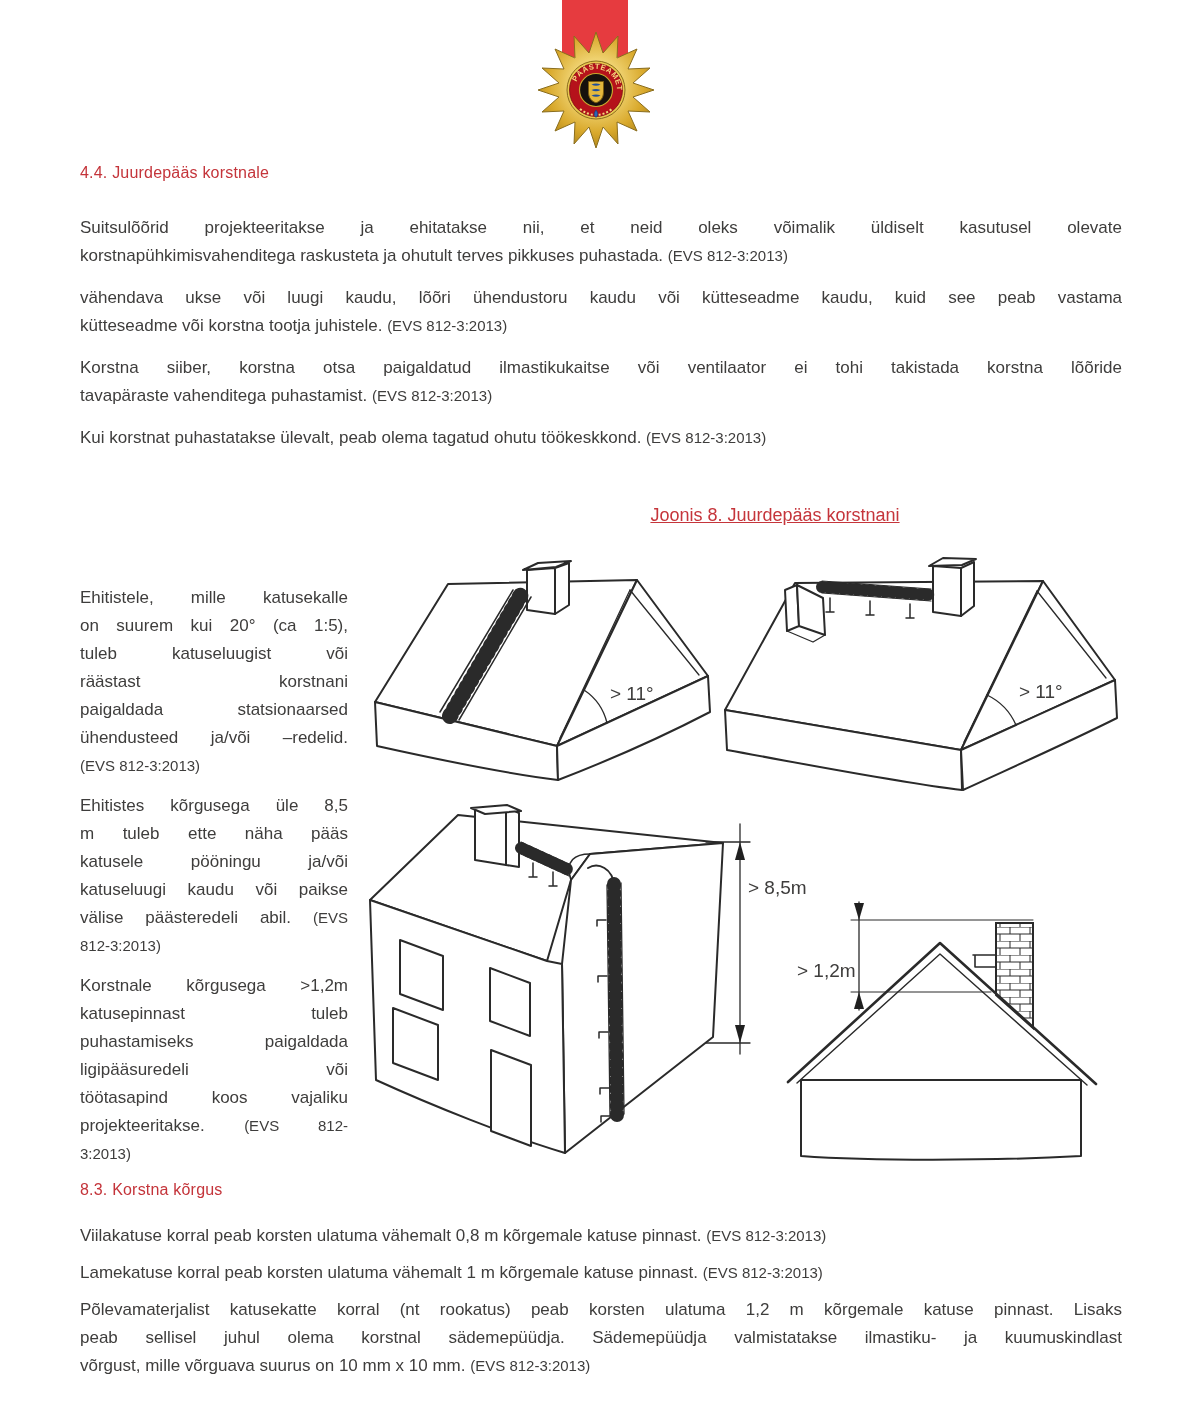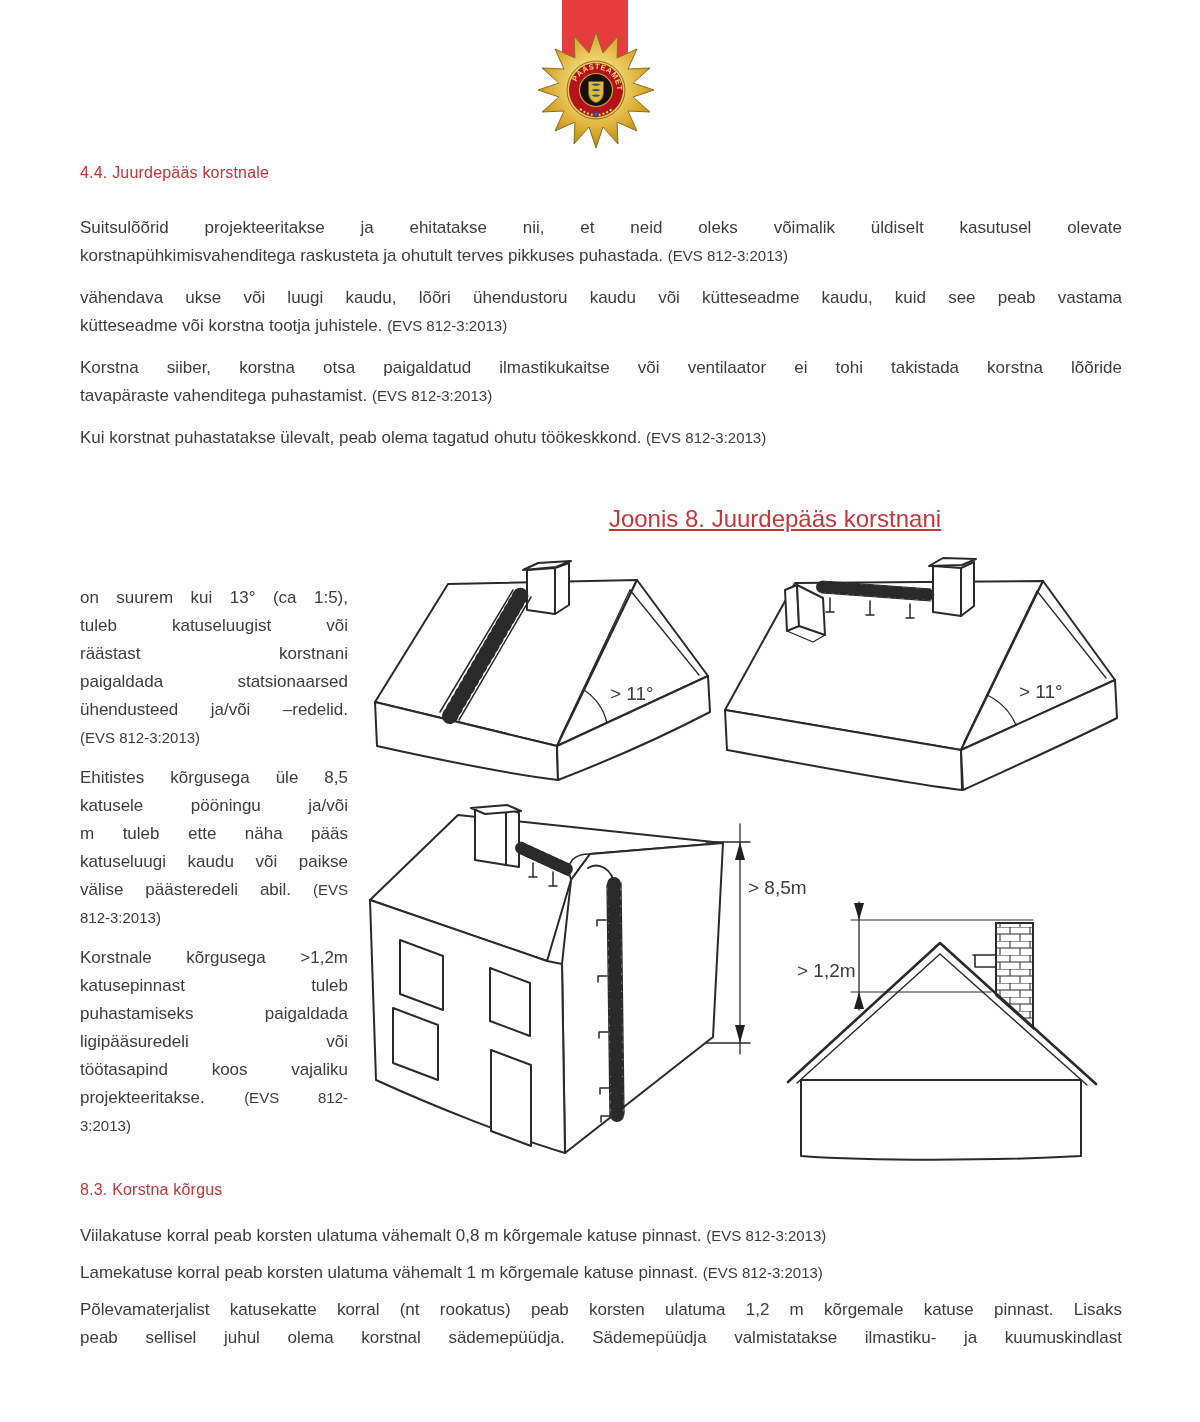--- a/index.html
+++ b/index.html
@@ -15,21 +15,21 @@
   .textblock{position:absolute;left:80px;width:1042px;font-size:17px;line-height:28px;}
   .textblock p{margin:8px 0 14px 0;}
   .leftcol{position:absolute;left:80px;top:584px;width:268px;font-size:17px;line-height:28px;}
   .leftcol p{margin:0 0 12px 0;}
   .botblock p{margin:0 0 9px 0;}
   .jline{display:block;text-align:justify;text-align-last:justify;}
   .lline{display:block;text-align:left;}
   .evs{font-size:15px;}
   
   .caption-wrap{position:absolute;left:775px;top:505px;transform:translateX(-50%);white-space:nowrap;}
-  .caption-link{color:#c5353b;font-size:24px;text-decoration:underline;cursor:pointer;}
+  .caption-link{color:#c5353b;font-size:18px;text-decoration:underline;cursor:pointer;}
   
   .diagram{position:absolute;}
   .diagram .ln{stroke:#2a2a2a;fill:none;stroke-linejoin:round;stroke-linecap:round;}
   .diagram .shape{stroke:#2a2a2a;fill:#ffffff;stroke-width:2;stroke-linejoin:round;}
   .diagram .thin{stroke-width:1.3;}
   .diagram .arrow{fill:#1f1f1f;stroke:none;}
   .dlabel{font-family:"Liberation Sans",sans-serif;font-size:19px;fill:#3e3d3c;}
   .ringtext{font-family:"Liberation Sans",sans-serif;font-size:7.6px;letter-spacing:.6px;fill:#f5d97f;font-weight:bold;}
 </style>
 </head>
@@ -83,31 +83,32 @@
       <span class="lline"><span>Kui korstnat puhastatakse ülevalt, peab olema tagatud ohutu töökeskkond.</span> <span class="evs">(EVS 812-3:2013)</span></span>
     </p>
   </div>
 
   <div class="caption-wrap">
     <span class="caption-link">Joonis 8. Juurdepääs korstnani</span>
   </div>
 
   <div class="leftcol">
     <p>
-      <span class="jline">on suurem kui 13° (ca 1:5),</span>
+      <span class="jline">Ehitistele, mille katusekalle</span>
+      <span class="jline">on suurem kui 20° (ca 1:5),</span>
       <span class="jline">tuleb katuseluugist või</span>
       <span class="jline">räästast korstnani</span>
       <span class="jline">paigaldada statsionaarsed</span>
       <span class="jline">ühendusteed ja/või –redelid.</span>
       <span class="lline evs">(EVS 812-3:2013)</span>
     </p>
     <p>
       <span class="jline">Ehitistes kõrgusega üle 8,5</span>
+      <span class="jline">m tuleb ette näha pääs</span>
       <span class="jline">katusele pööningu ja/või</span>
-      <span class="jline">m tuleb ette näha pääs</span>
       <span class="jline">katuseluugi kaudu või paikse</span>
       <span class="jline"><span>välise päästeredeli abil.</span> <span class="evs">(EVS</span></span>
       <span class="lline evs">812-3:2013)</span>
     </p>
     <p>
       <span class="jline">Korstnale kõrgusega &gt;1,2m</span>
       <span class="jline">katusepinnast tuleb</span>
       <span class="jline">puhastamiseks paigaldada</span>
       <span class="jline">ligipääsuredeli või</span>
       <span class="jline">töötasapind koos vajaliku</span>
@@ -231,16 +232,17 @@
   <div class="textblock botblock" style="top:1222px;">
     <p>
       <span class="lline"><span>Viilakatuse korral peab korsten ulatuma vähemalt 0,8 m kõrgemale katuse pinnast.</span> <span class="evs">(EVS 812-3:2013)</span></span>
     </p>
     <p>
       <span class="lline"><span>Lamekatuse korral peab korsten ulatuma vähemalt 1 m kõrgemale katuse pinnast.</span> <span class="evs">(EVS 812-3:2013)</span></span>
     </p>
     <p>
       <span class="jline">Põlevamaterjalist katusekatte korral (nt rookatus) peab korsten ulatuma 1,2 m kõrgemale katuse pinnast. Lisaks</span>
       <span class="jline">peab sellisel juhul olema korstnal sädemepüüdja. Sädemepüüdja valmistatakse ilmastiku- ja kuumuskindlast</span>
+      <span class="lline"><span>võrgust, mille võrguava suurus on 10 mm x 10 mm.</span> <span class="evs">(EVS 812-3:2013)</span></span>
     </p>
   </div>
 
 </div>
 
 </body></html>

